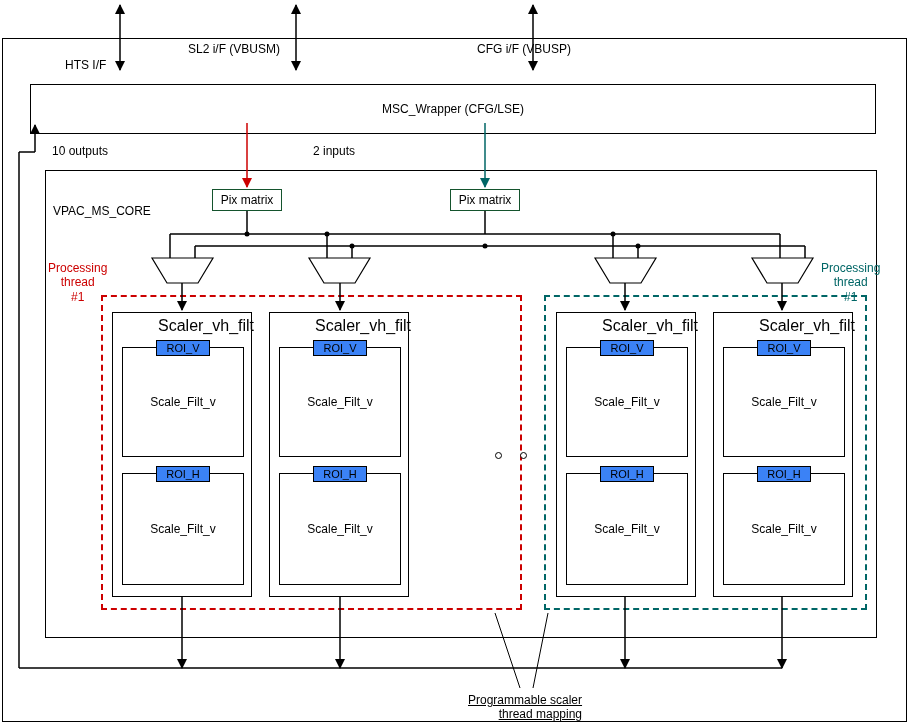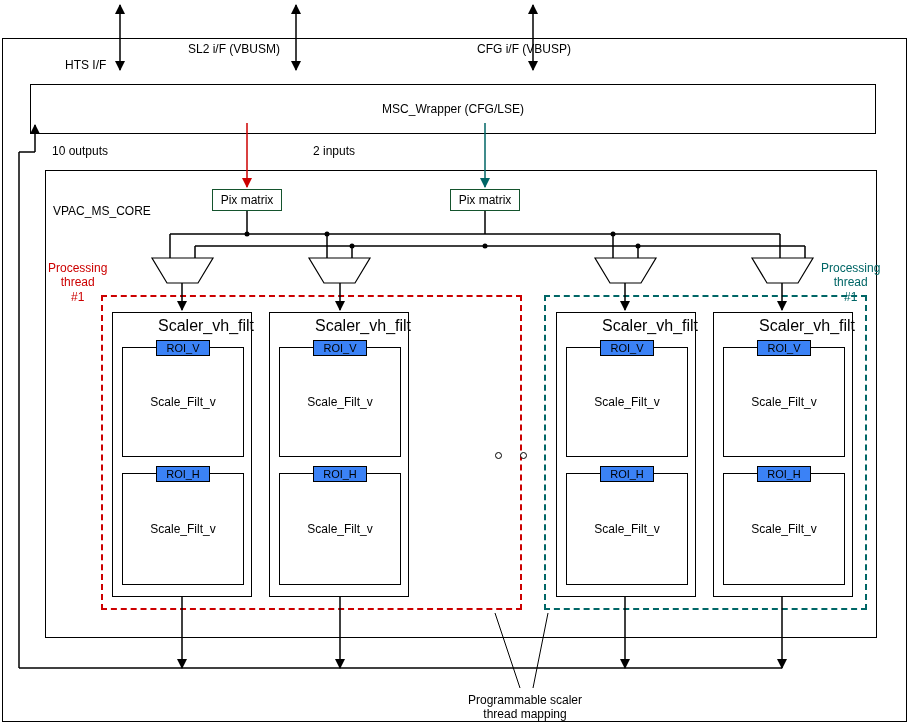--- a/index.html
+++ b/index.html
@@ -172,21 +172,21 @@
     <span>Scale_Filt_v</span>
   </div>
   <div class="roi-box" style="left:43px; top:153px; width:54px; height:16px;">
     <span>ROI_H</span>
   </div>
 </div>
 
 <div class="dot" style="left:495px; top:452px;"></div>
 <div class="dot" style="left:520px; top:452px;"></div>
 
-<div class="label" style="left:468px; top:693px; text-align:center; white-space:pre; line-height:1.2;">Programmable scaler
+<div class="label" style="left:468px; top:693px; text-align:right; white-space:pre; line-height:1.2;text-decoration:underline;">Programmable scaler
 thread mapping</div>
 
 <svg class="overlay" width="909" height="728">
   <defs>
     <marker id="arr" viewBox="0 0 10 10" refX="9" refY="5" markerWidth="7" markerHeight="7" orient="auto-start-reverse">
       <path d="M 0 0 L 10 5 L 0 10 z" fill="#000"></path>
     </marker>
     <marker id="arrRed" viewBox="0 0 10 10" refX="9" refY="5" markerWidth="7" markerHeight="7" orient="auto-start-reverse">
       <path d="M 0 0 L 10 5 L 0 10 z" fill="#c00"></path>
     </marker>

